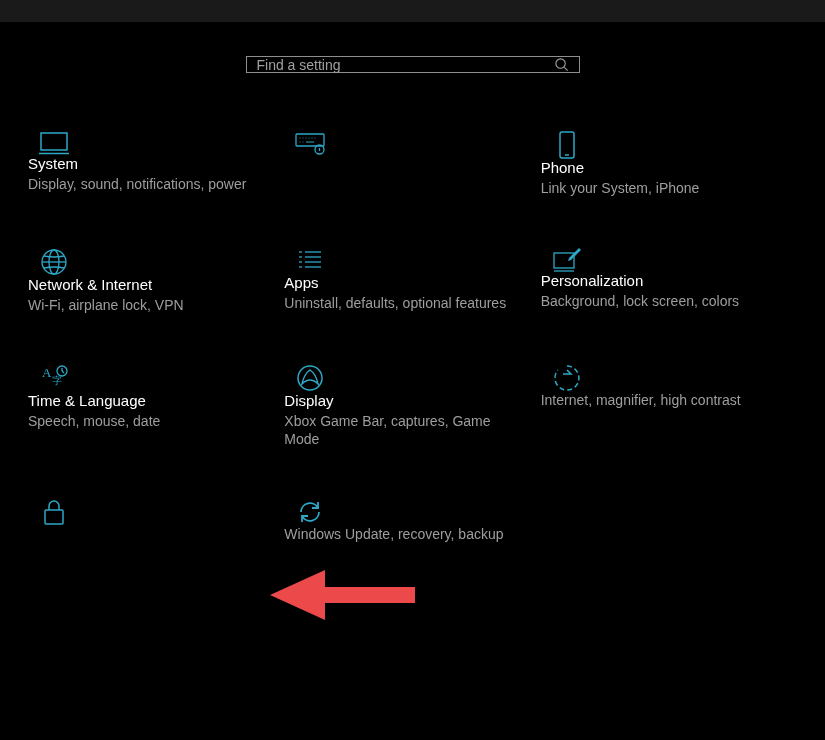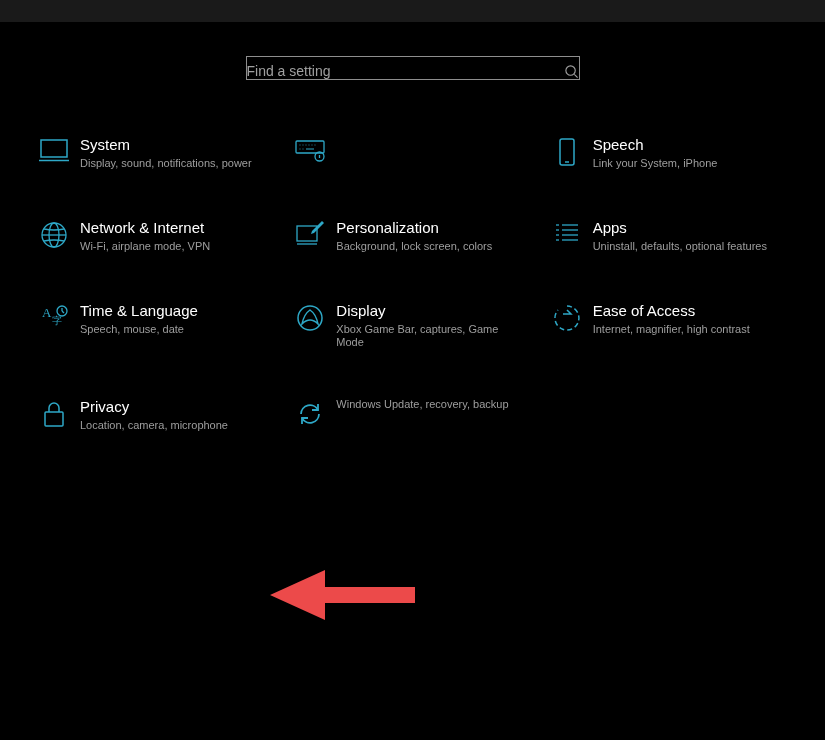--- a/index.html
+++ b/index.html
@@ -21,26 +21,26 @@
       background: #1a1a1a;
     }
     .search-container {
       display: flex;
       justify-content: center;
       margin-top: 34px;
       margin-bottom: 56px;
     }
     .search-box {
       width: 334px;
-      height: 24px;
+      height: 17px;
       border: 1px solid #8e8e8e;
       background: transparent;
       display: flex;
-      align-items: flex-end;
-      padding: 0 0;
+      align-items: center;
+      padding: 0 10px;
     }
     .search-input {
       flex: 1;
       background: transparent;
       border: none;
       outline: none;
       color: #a0a0a0;
       font-size: 14px;
       font-family: inherit;
     }
@@ -57,20 +57,21 @@
       grid-template-columns: repeat(3, 1fr);
       column-gap: 0px;
       row-gap: 48px;
       padding: 0 28px 0 28px;
     }
     .tile {
       display: flex;
       align-items: flex-start;
       cursor: pointer;
       padding-right: 20px;
+      flex-direction: column;
     }
     .tile-icon {
       width: 52px;
       min-width: 52px;
       display: flex;
       justify-content: center;
       padding-top: 2px;
       color: #2ea8c7;
     }
     .tile-text {
@@ -78,21 +79,21 @@
       flex-direction: column;
     }
     .tile-title {
       color: #fff;
       font-size: 15px;
       font-weight: 400;
       margin-bottom: 4px;
     }
     .tile-desc {
       color: #9e9e9e;
-      font-size: 11px;
+      font-size: 14px;
       line-height: 1.25;
     }
     .arrow-annotation {
       position: absolute;
       left: 270px;
       top: 568px;
       pointer-events: none;
     }
   </style>
 </head>
@@ -147,52 +148,38 @@
   </div>
 
   <div class="tile">
     <div class="tile-icon">
       <svg width="18" height="28" viewBox="0 0 18 28" fill="none" stroke="currentColor" stroke-width="1.5">
         <rect x="2" y="1" width="14" height="26" rx="2"></rect>
         <line x1="7" y1="24" x2="11" y2="24"></line>
       </svg>
     </div>
     <div class="tile-text">
-      <div class="tile-title">Speech</div>
+      <div class="tile-title">Phone</div>
       <div class="tile-desc">Link your System, iPhone</div>
     </div>
   </div>
 
   <div class="tile">
     <div class="tile-icon">
       <svg width="28" height="28" viewBox="0 0 28 28" fill="none" stroke="currentColor" stroke-width="1.3">
         <circle cx="14" cy="14" r="12"></circle>
         <ellipse cx="14" cy="14" rx="5" ry="12"></ellipse>
         <line x1="2" y1="14" x2="26" y2="14"></line>
         <path d="M4 8 Q14 10 24 8"></path>
         <path d="M4 20 Q14 18 24 20"></path>
       </svg>
     </div>
     <div class="tile-text">
       <div class="tile-title">Network &amp; Internet</div>
-      <div class="tile-desc">Wi-Fi, airplane mode, VPN</div>
-    </div>
-  </div>
-
-  <div class="tile">
-    <div class="tile-icon">
-      <svg width="28" height="24" viewBox="0 0 28 24" fill="none" stroke="currentColor" stroke-width="1.3">
-        <rect x="1" y="5" width="20" height="15"></rect>
-        <line x1="1" y1="23" x2="21" y2="23"></line>
-        <path d="M16 10 L26 0 L28 2 L18 12 L15 13 Z" fill="currentColor" stroke="none"></path>
-      </svg>
-    </div>
-    <div class="tile-text">
-      <div class="tile-title">Personalization</div>
-      <div class="tile-desc">Background, lock screen, colors</div>
+      <div class="tile-desc">Wi-Fi, airplane lock, VPN</div>
     </div>
   </div>
 
   <div class="tile">
     <div class="tile-icon">
       <svg width="26" height="26" viewBox="0 0 26 26" fill="none" stroke="currentColor" stroke-width="1.3">
         <line x1="2" y1="4" x2="5" y2="4"></line>
           <line x1="8" y1="4" x2="24" y2="4"></line>
         <line x1="2" y1="9" x2="5" y2="9"></line>
           <line x1="8" y1="9" x2="24" y2="9"></line>
@@ -201,20 +188,34 @@
         <line x1="2" y1="19" x2="5" y2="19"></line>
           <line x1="8" y1="19" x2="24" y2="19"></line>
       </svg>
     </div>
     <div class="tile-text">
       <div class="tile-title">Apps</div>
       <div class="tile-desc">Uninstall, defaults, optional features</div>
     </div>
   </div>
 
+  <div class="tile">
+    <div class="tile-icon">
+      <svg width="28" height="24" viewBox="0 0 28 24" fill="none" stroke="currentColor" stroke-width="1.3">
+        <rect x="1" y="5" width="20" height="15"></rect>
+        <line x1="1" y1="23" x2="21" y2="23"></line>
+        <path d="M16 10 L26 0 L28 2 L18 12 L15 13 Z" fill="currentColor" stroke="none"></path>
+      </svg>
+    </div>
+    <div class="tile-text">
+      <div class="tile-title">Personalization</div>
+      <div class="tile-desc">Background, lock screen, colors</div>
+    </div>
+  </div>
+
 
   <div class="tile">
     <div class="tile-icon">
       <svg width="30" height="28" viewBox="0 0 30 28" fill="none" stroke="currentColor" stroke-width="1.3">
         <text x="3" y="13" font-size="13" fill="currentColor" stroke="none" font-family="Segoe UI">A</text>
         <text x="13" y="20" font-size="10" fill="currentColor" stroke="none" font-family="Segoe UI">字</text>
         <circle cx="23" cy="7" r="5"></circle>
         <line x1="23" y1="4" x2="23" y2="7"></line>
         <line x1="23" y1="7" x2="25" y2="9"></line>
       </svg>
@@ -239,36 +240,31 @@
   </div>
 
   <div class="tile">
     <div class="tile-icon">
       <svg width="28" height="28" viewBox="0 0 28 28" fill="none" stroke="currentColor" stroke-width="1.5">
         <path d="M14 2 A12 12 0 1 1 5 6" stroke-dasharray="5 3"></path>
         <path d="M10 10 L18 10 L14 6"></path>
       </svg>
     </div>
     <div class="tile-text">
-      <div class="tile-title">Ease of Access</div>
       <div class="tile-desc">Internet, magnifier, high contrast</div>
     </div>
   </div>
 
 
   <div class="tile">
     <div class="tile-icon">
       <svg width="24" height="28" viewBox="0 0 24 28" fill="none" stroke="currentColor" stroke-width="1.5">
         <rect x="3" y="12" width="18" height="14" rx="1"></rect>
         <path d="M7 12 V8 a5 5 0 0 1 10 0 V12"></path>
       </svg>
-    </div>
-    <div class="tile-text">
-      <div class="tile-title">Privacy</div>
-      <div class="tile-desc">Location, camera, microphone</div>
     </div>
   </div>
 
   <div class="tile">
     <div class="tile-icon">
       <svg width="28" height="28" viewBox="0 0 28 28" fill="none" stroke="currentColor" stroke-width="1.8">
         <path d="M5 14 A9 9 0 0 1 22 10"></path>
         <polyline points="22,4 22,10 16,10"></polyline>
         <path d="M23 14 A9 9 0 0 1 6 18"></path>
         <polyline points="6,24 6,18 12,18"></polyline>

